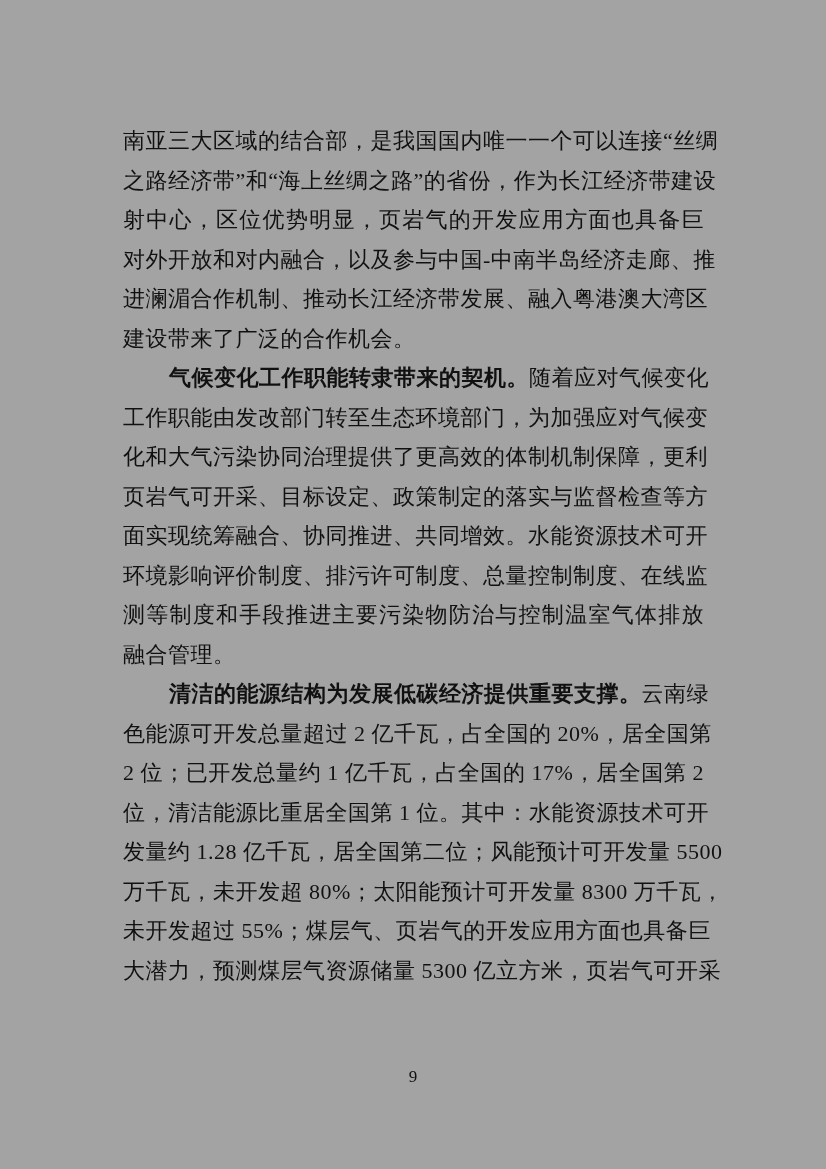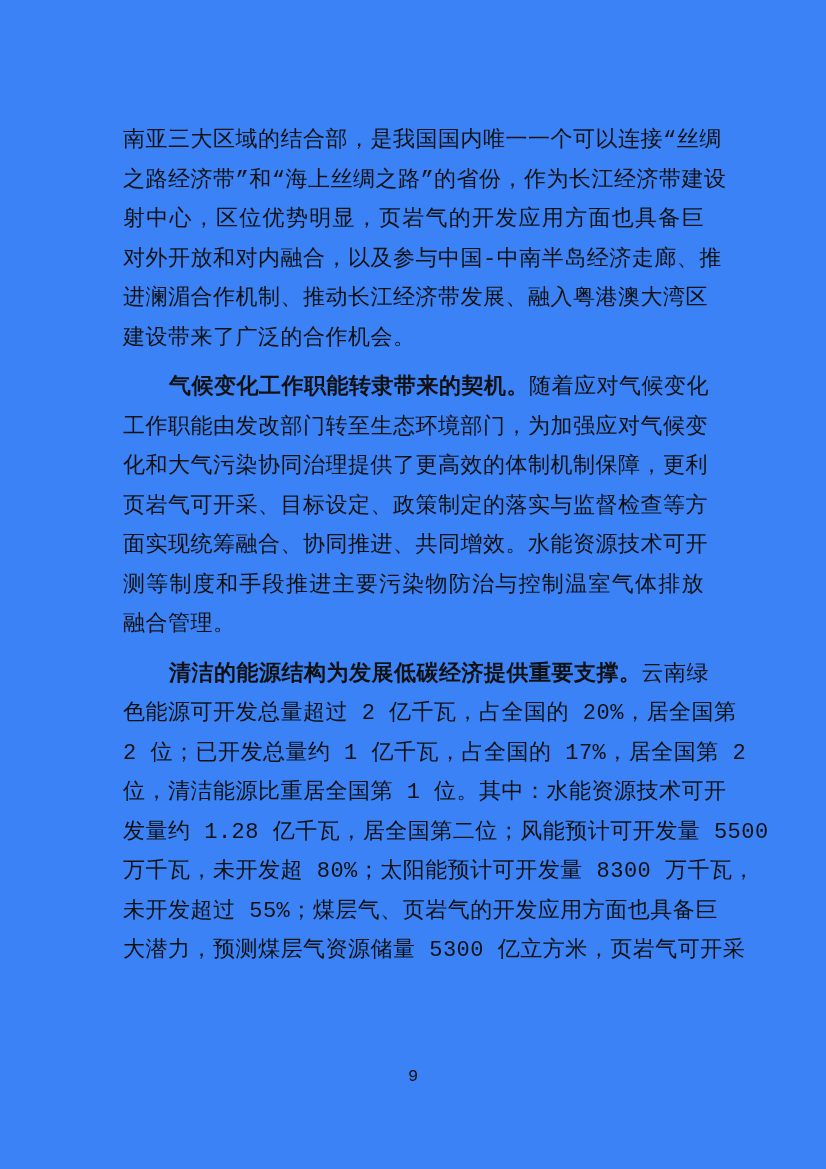--- a/index.html
+++ b/index.html
@@ -4,33 +4,33 @@
 <style>
   html, body {
     margin: 0;
     padding: 0;
     background: #ffffff;
   }
   .page {
     position: relative;
     width: 826px;
     height: 1169px;
-    background: #3b82f6;
+    background: #a3a3a3;
     overflow: hidden;
-    font-family: Liberation Mono, monospace;
+    font-family: Liberation Serif, serif;
     color: #111111;
   }
   .doc-body {
     position: absolute;
     left: 123px;
     top: 121px;
     width: 581px;
   }
   .paragraph { margin: 0; }
-  .paragraph + .paragraph { margin-top: 10px; }
+  .paragraph + .paragraph { margin-top: 0; }
   .line {
     font-size: 22px;
     line-height: 39.5px;
     letter-spacing: 0.5px;
     text-align: justify;
     text-align-last: justify;
     white-space: nowrap;
   }
   .line.para-end {
     text-align-last: left;
@@ -70,20 +70,21 @@
     </div>
 
     <div class="paragraph">
       <div class="line indented">
         <b>气候变化工作职能转隶带来的契机。</b><span>随着应对气候变化</span>
       </div>
       <div class="line">工作职能由发改部门转至生态环境部门，为加强应对气候变</div>
       <div class="line">化和大气污染协同治理提供了更高效的体制机制保障，更利</div>
       <div class="line">页岩气可开采、目标设定、政策制定的落实与监督检查等方</div>
       <div class="line">面实现统筹融合、协同推进、共同增效。水能资源技术可开</div>
+      <div class="line">环境影响评价制度、排污许可制度、总量控制制度、在线监</div>
       <div class="line">测等制度和手段推进主要污染物防治与控制温室气体排放</div>
       <div class="line para-end">融合管理。</div>
     </div>
 
     <div class="paragraph">
       <div class="line indented">
         <b>清洁的能源结构为发展低碳经济提供重要支撑。</b><span>云南绿</span>
       </div>
       <div class="line">色能源可开发总量超过 2 亿千瓦，占全国的 20%，居全国第</div>
       <div class="line">2 位；已开发总量约 1 亿千瓦，占全国的 17%，居全国第 2</div>

